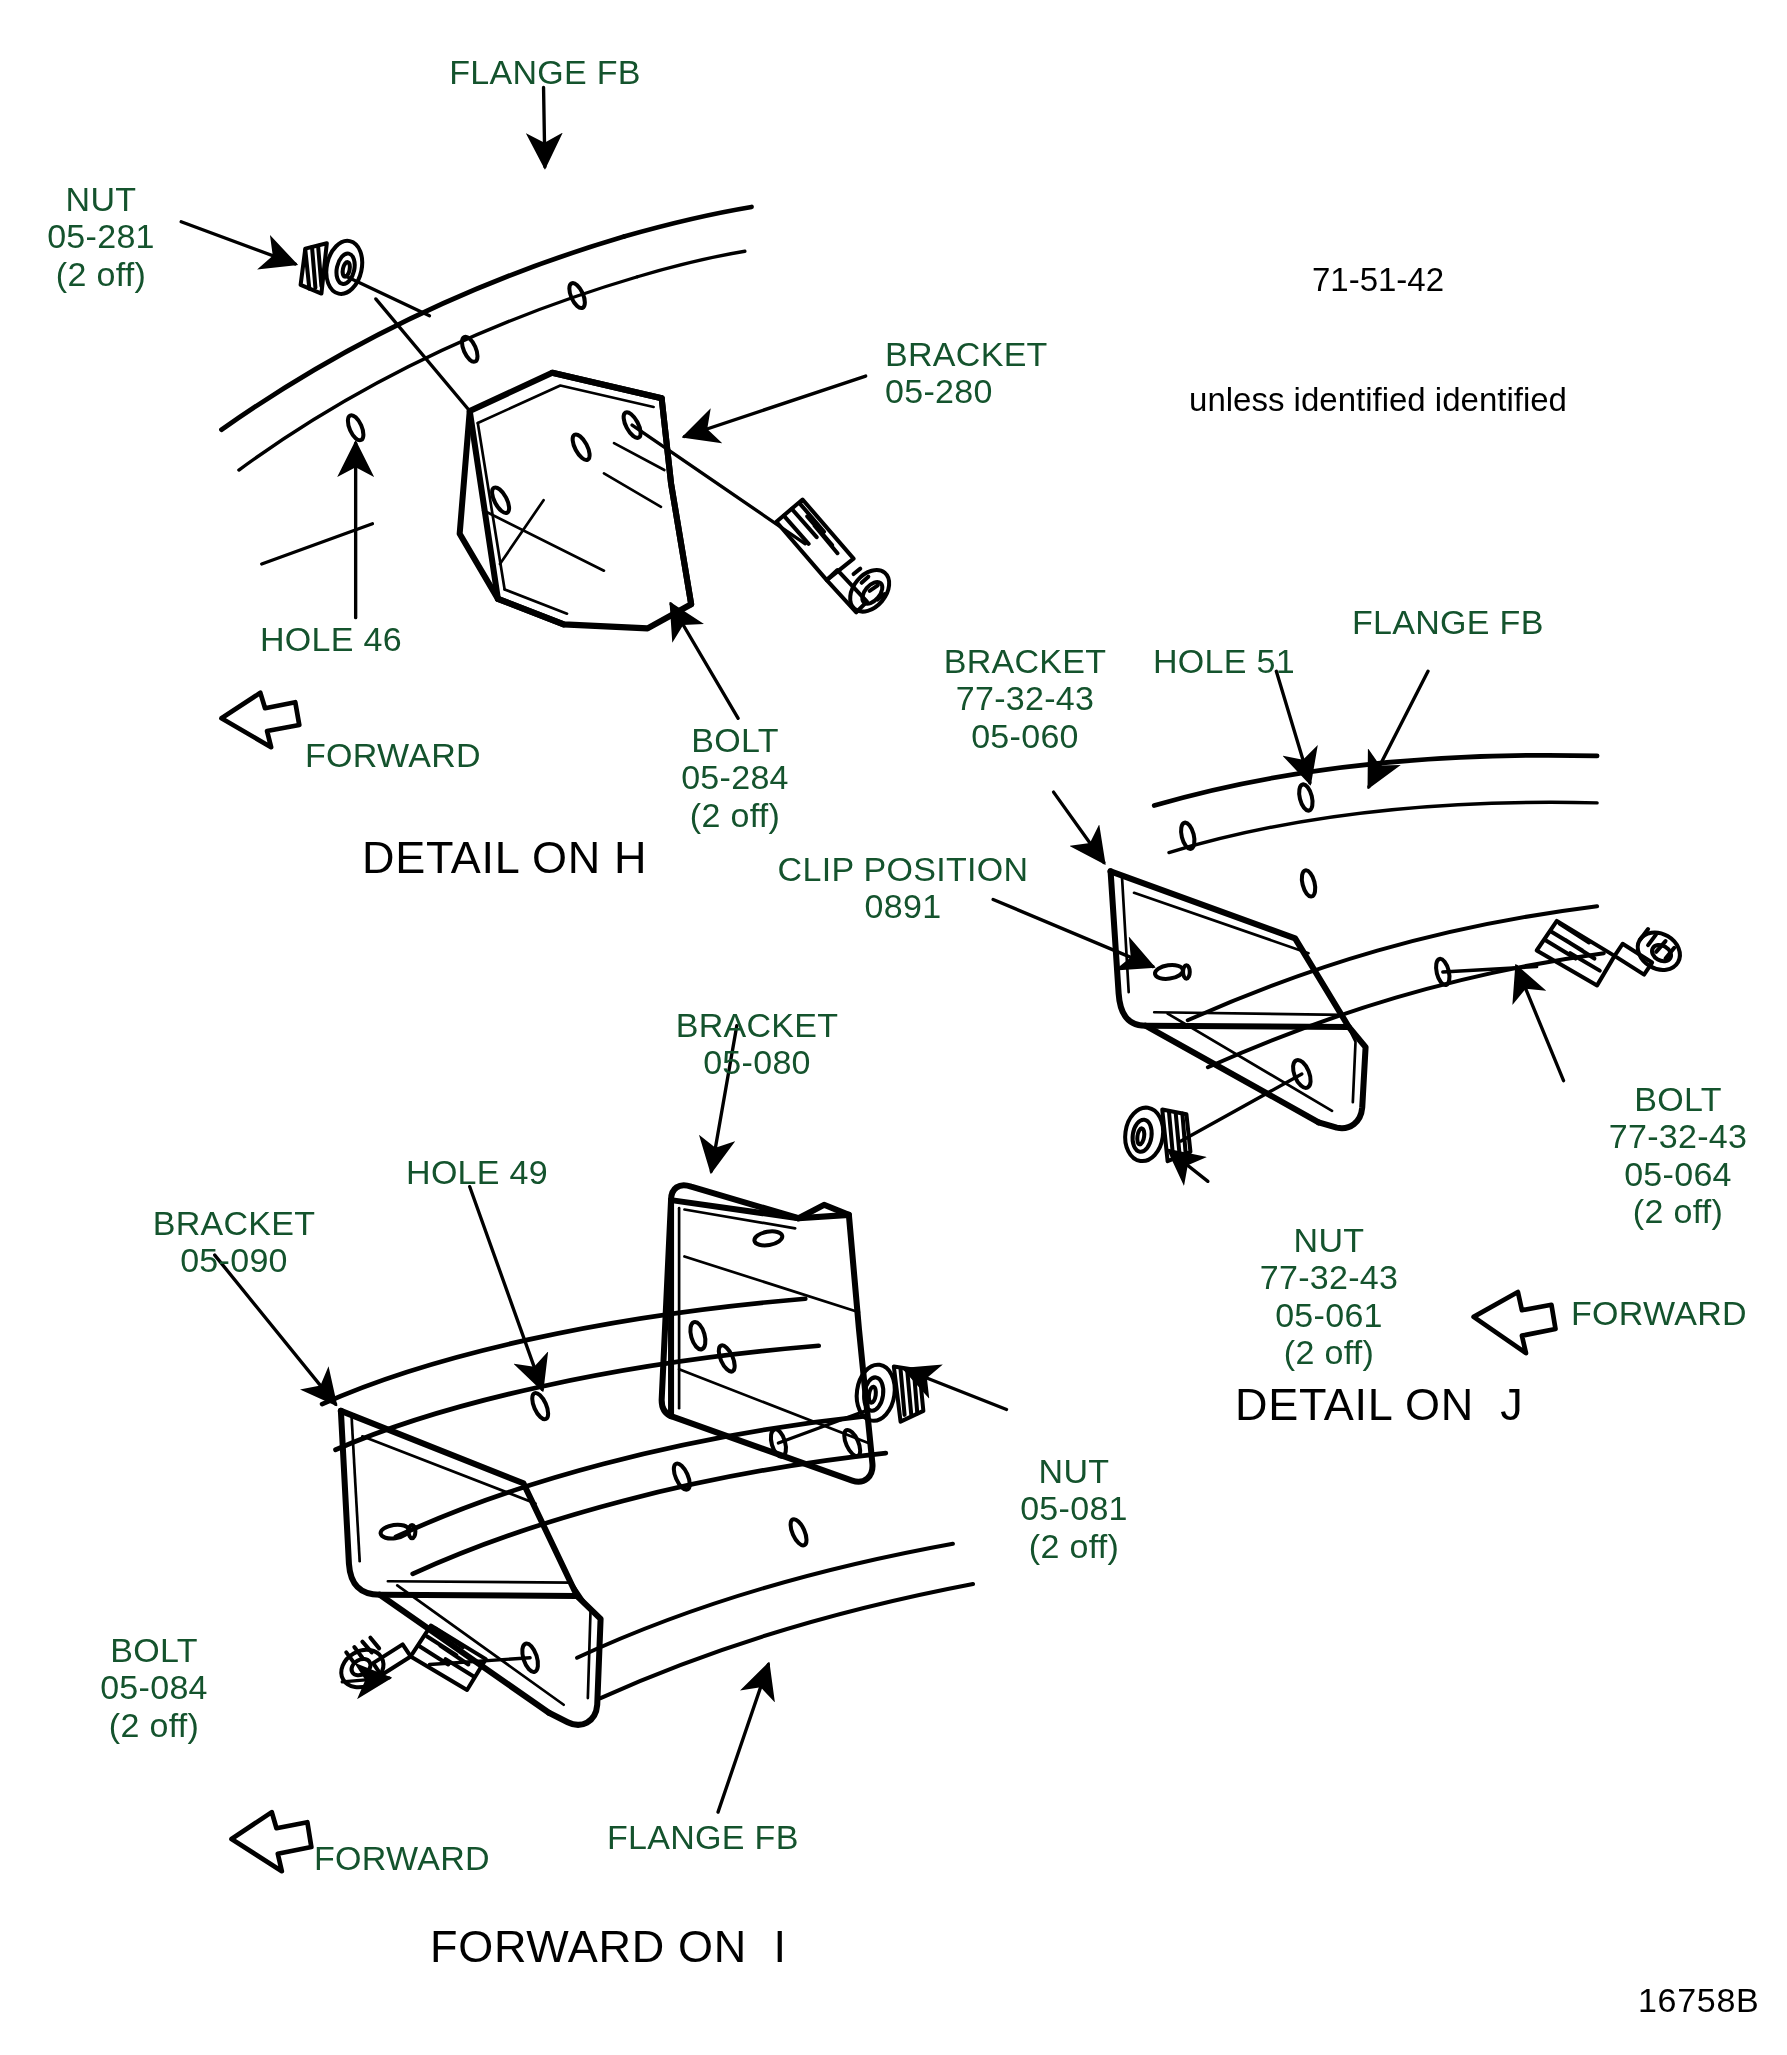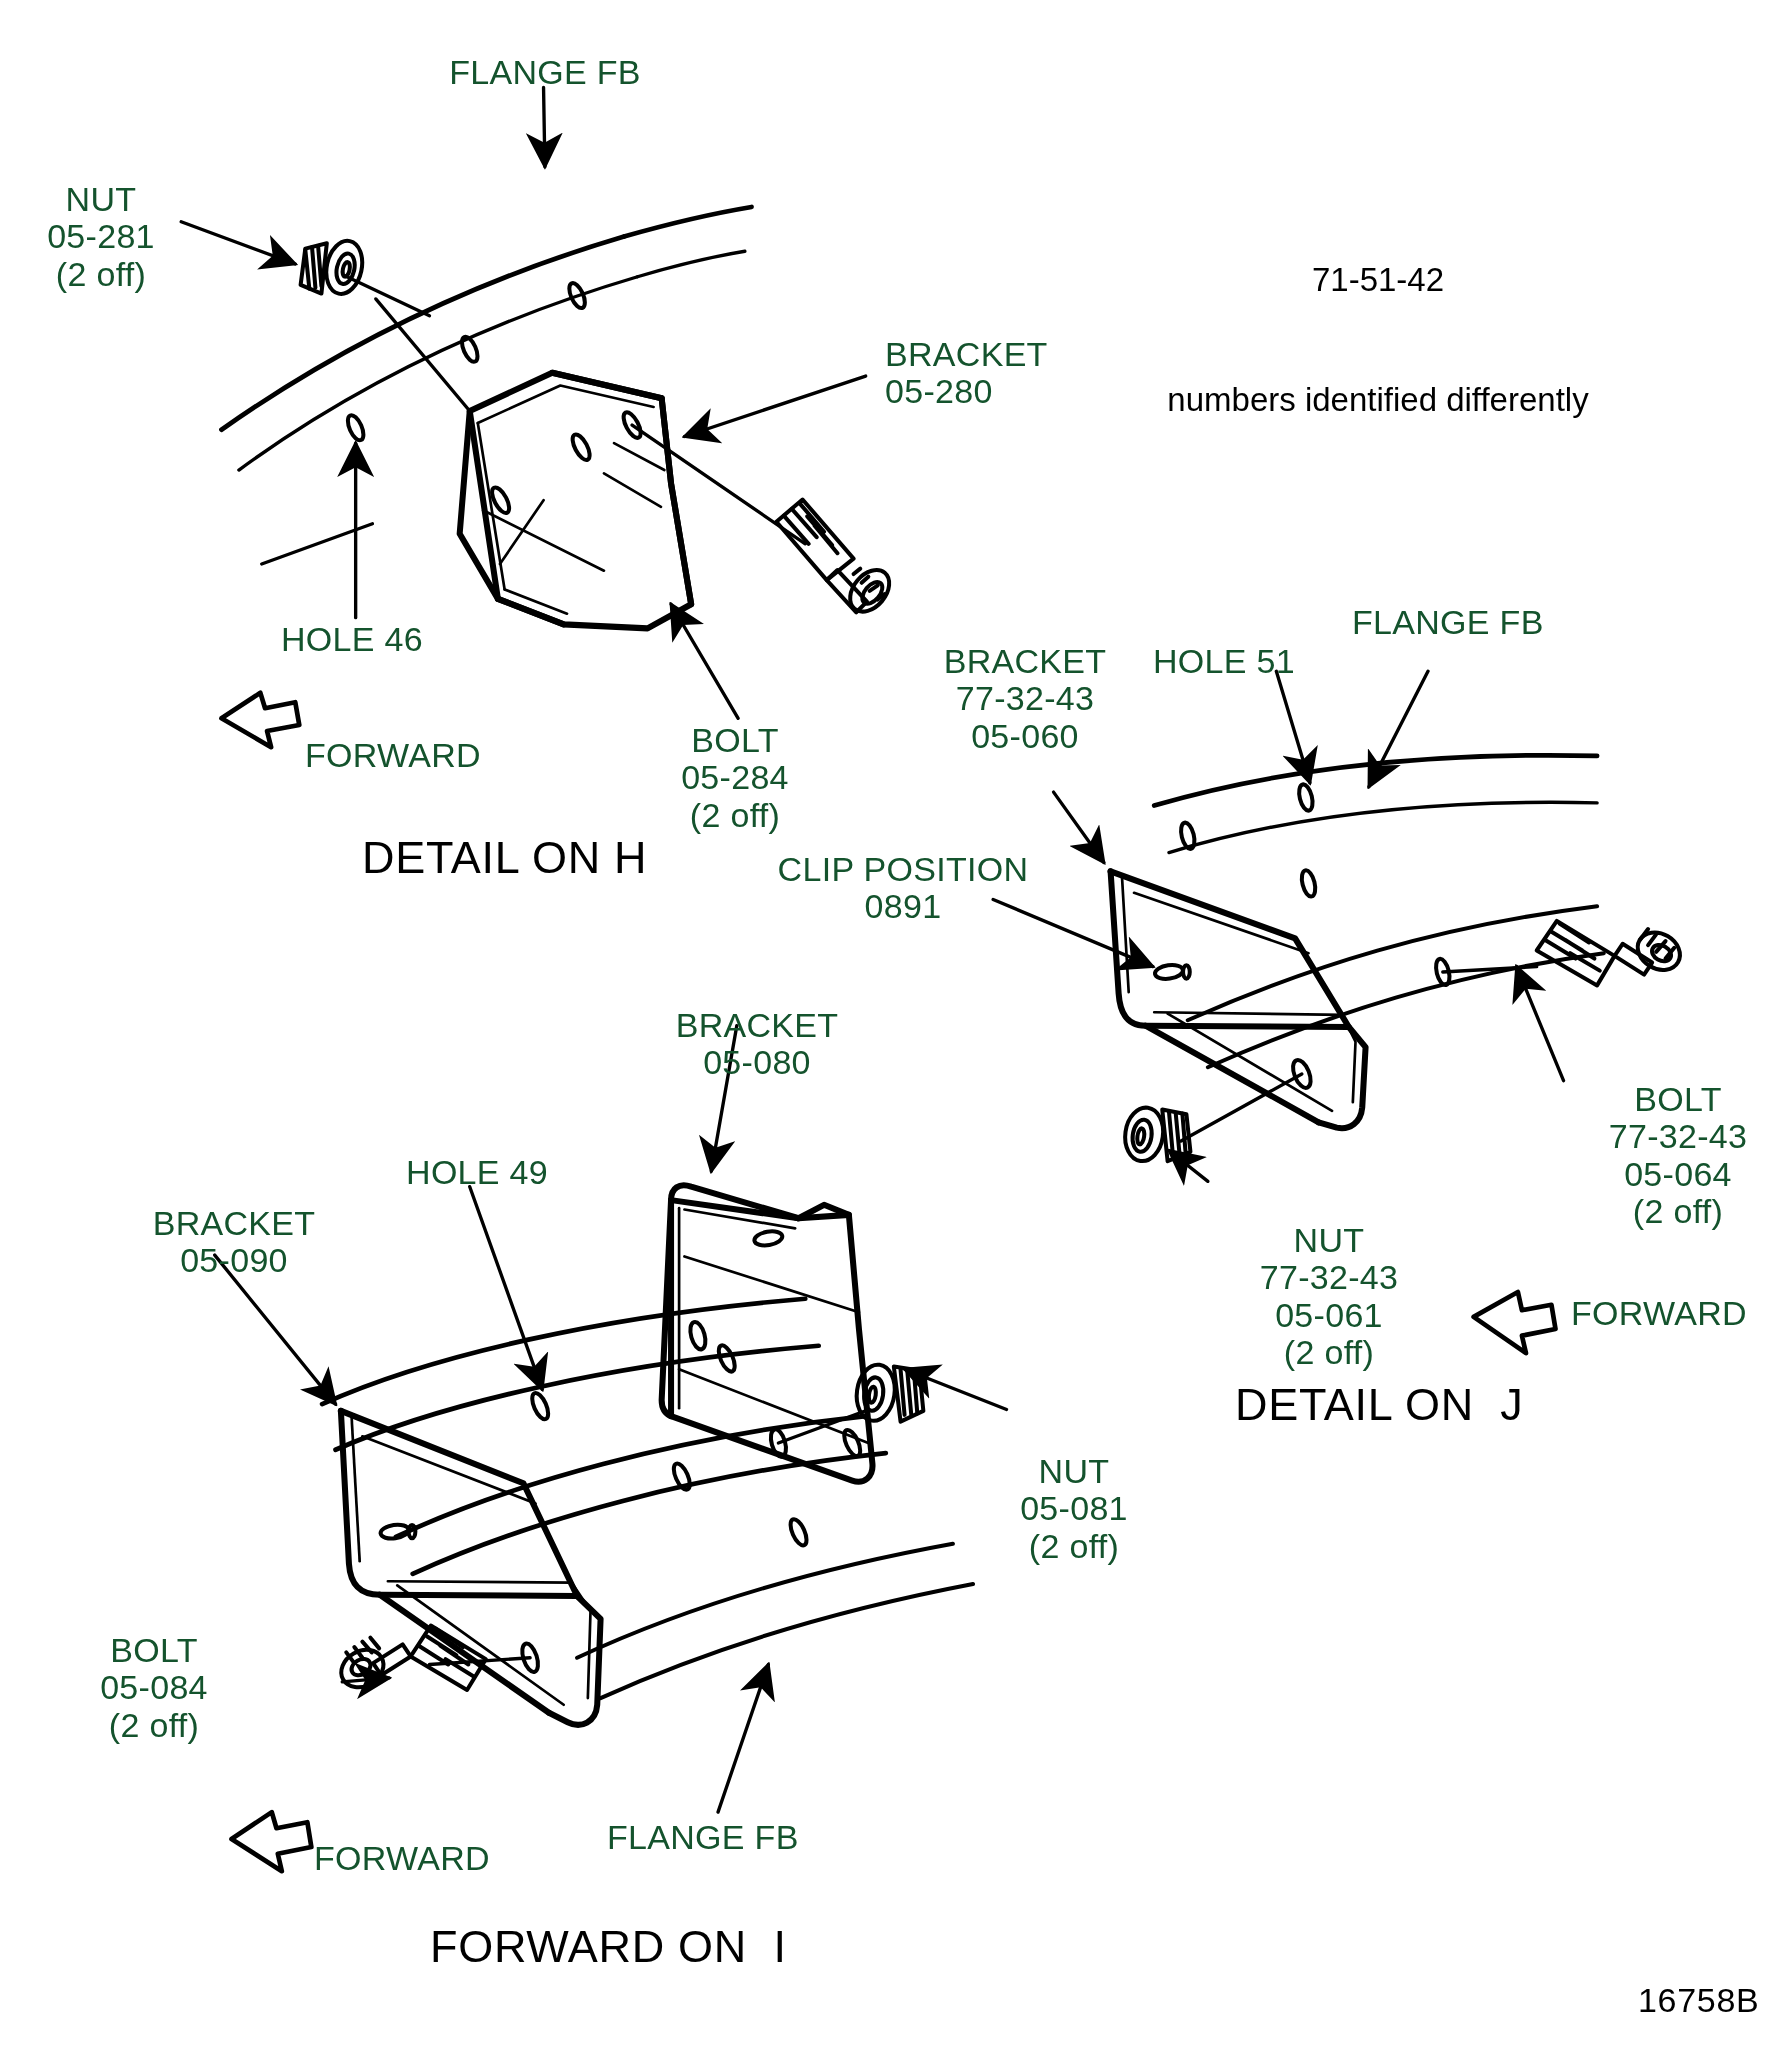--- a/index.html
+++ b/index.html
@@ -316,30 +316,30 @@
 
       <g stroke-width="7">
         <path d="M 345 2740 L 405 2700 L 412 2724 L 458 2715 L 464 2752 L 414 2762
                  L 420 2788 Z"></path>
       </g>
     </g>
   </svg>
 
   <div class="note" style="left:1378px; top:179px;">
     <div>71-51-42</div>
-    <div>numbers identified differently</div>
+    <div>unless identified identified</div>
   </div>
 
   <div class="lbl c" style="left:545px; top:54px;">FLANGE FB</div>
 
   <div class="lbl c" style="left:101px; top:181px;">NUT
 05-281
 (2 off)</div>
 
-  <div class="lbl l" style="left:260px; top:621px;margin-left:21px;">HOLE 46</div>
+  <div class="lbl l" style="left:260px; top:621px;">HOLE 46</div>
 
   <div class="lbl l" style="left:885px; top:336px;">BRACKET
 05-280</div>
 
   <div class="lbl c" style="left:735px; top:722px;">BOLT
 05-284
 (2 off)</div>
 
   <div class="lbl l" style="left:305px; top:737px;">FORWARD</div>
 

